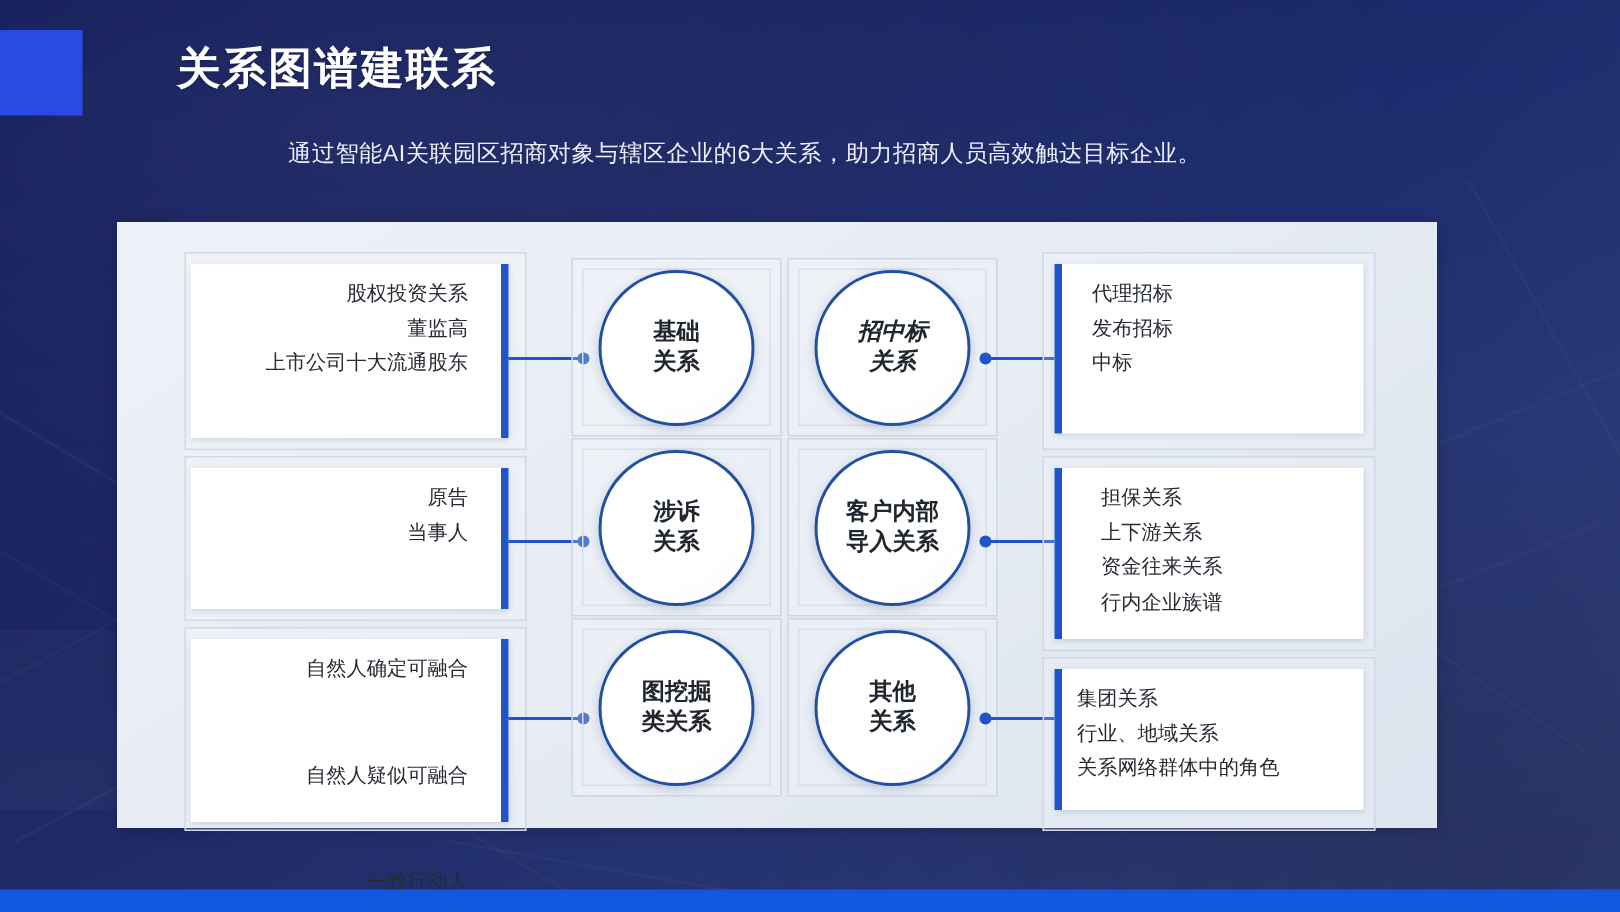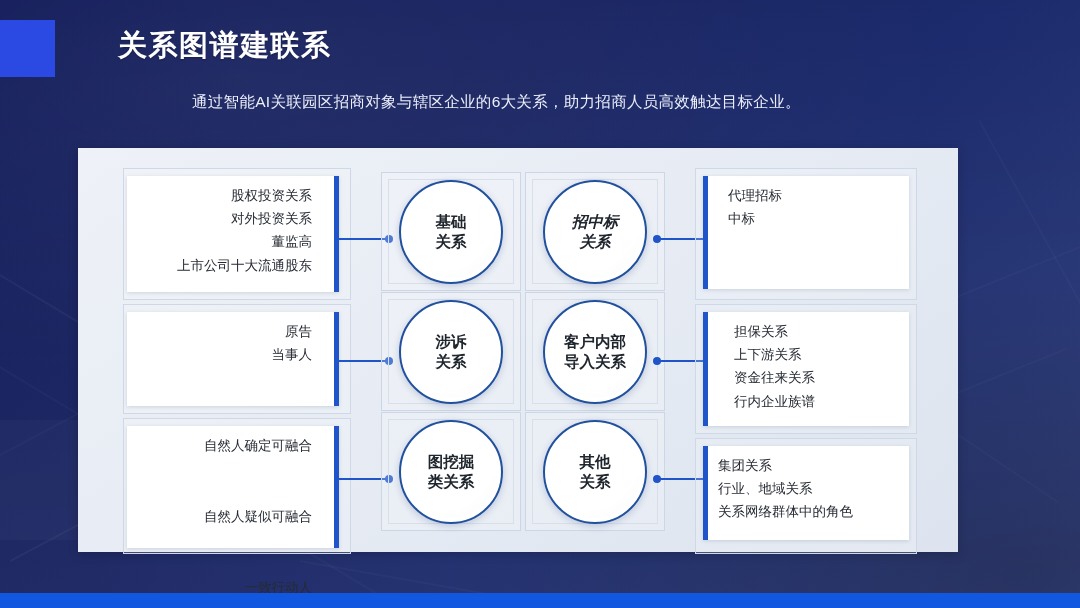--- a/index.html
+++ b/index.html
@@ -129,21 +129,20 @@
 
   <div id="panel">
 
     <div class="col-left">
       <div class="group-frame" style="top:0px;   height:132px;"></div>
       <div class="group-frame" style="top:136px; height:110px;"></div>
       <div class="group-frame" style="top:250px; height:136px;"></div>
 
       <div class="side-card card-left" style="left:4px; top:8px;   width:212px; height:116px;">
         <div class="line">股权投资关系</div>
-        <div class="line">对外投资关系</div>
         <div class="line">董监高</div>
         <div class="line">上市公司十大流通股东</div>
       </div>
 
       <div class="side-card card-left" style="left:4px; top:144px; width:212px; height:94px;">
         <div class="line">原告</div>
         <div class="line">当事人</div>
       </div>
 
       <div class="side-card card-left" style="left:4px; top:258px; width:212px; height:122px;gap:48px;">
@@ -216,20 +215,21 @@
     <div class="dot" style="left:575px; top:327px;"></div>
     <div class="conn" style="left:579px; top:330px; width:46px;"></div>
 
     <div class="col-right">
       <div class="group-frame" style="top:0px;   height:132px;"></div>
       <div class="group-frame" style="top:136px; height:130px;"></div>
       <div class="group-frame" style="top:270px; height:116px;"></div>
 
       <div class="side-card card-right" style="left:8px; top:8px;   width:206px; height:113px;padding-left:20px;">
         <div class="line">代理招标</div>
+        <div class="line">发布招标</div>
         <div class="line">中标</div>
       </div>
 
       <div class="side-card card-right" style="left:8px; top:144px; width:206px; height:114px;">
         <div class="line">担保关系</div>
         <div class="line">上下游关系</div>
         <div class="line">资金往来关系</div>
         <div class="line">行内企业族谱</div>
       </div>
 

